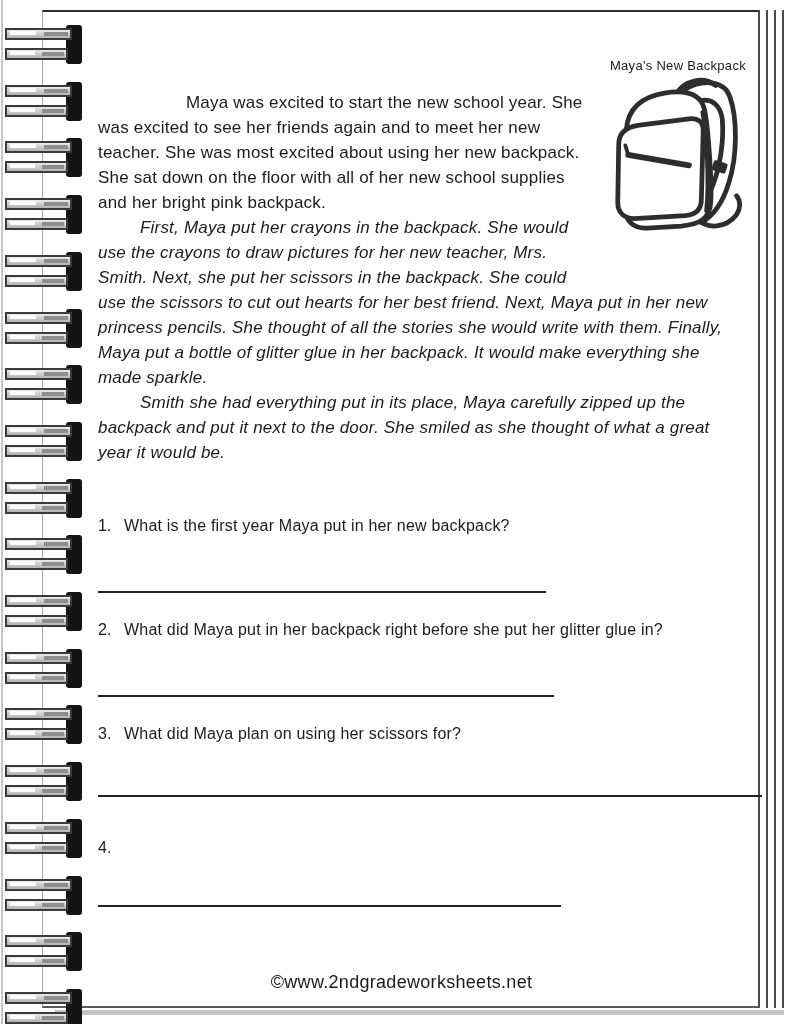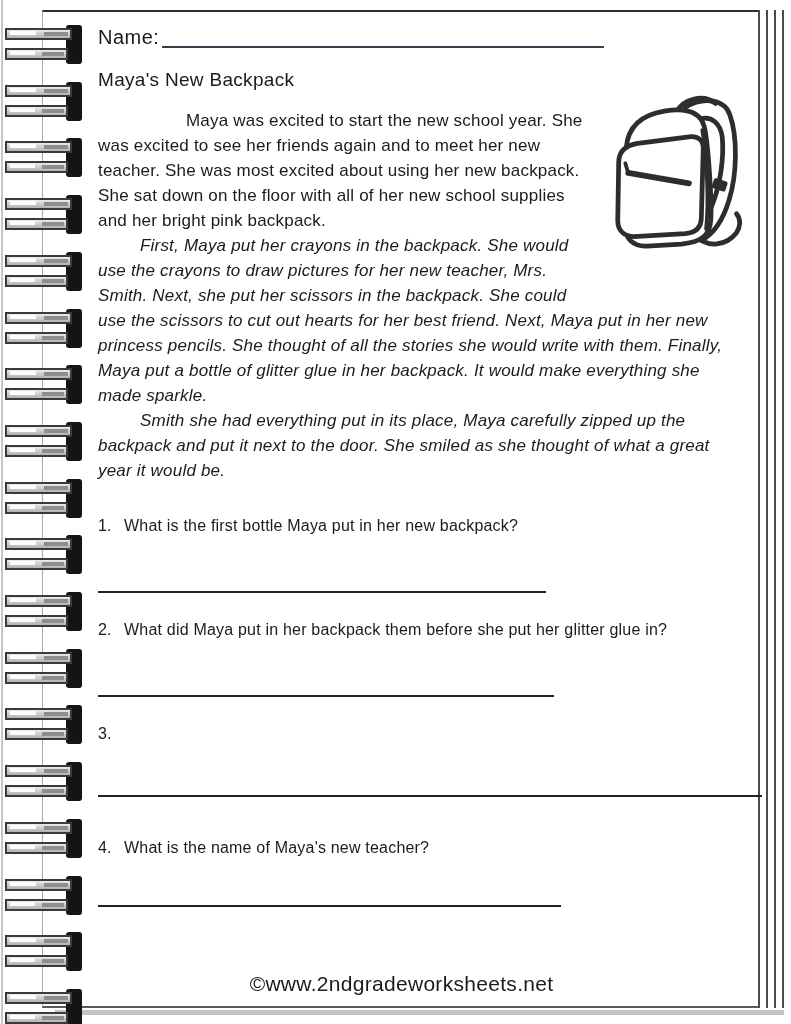--- a/index.html
+++ b/index.html
@@ -41,22 +41,22 @@
   }
 
   
   .name-row { font-size:20px; height:28px; white-space:nowrap; }
   .name-label { letter-spacing:.5px; }
   .name-line {
     display:inline-block; width:442px; height:20px; margin-left:3px;
     border-bottom:2px solid #3c3c4e; vertical-align:-4px;
   }
   .title {
-    margin:15px 0 0 0; text-align:left;
-    font-size:19px; font-weight:400; letter-spacing:.3px;
+    margin:32px 0 0 0; text-align:right;
+    font-size:13px; font-weight:400; letter-spacing:.3px;
   }
 
   
   .story { margin-top:17px; font-size:17px; line-height:25px; letter-spacing:.2px; }
   .story p { margin:0; }
   .story p.p1 { text-indent:88px; }
   .story p.p2, .story p.p3 { text-indent:42px;font-style:italic; }
   .backpack-float {
     float:right; width:152px; height:190px;
     margin:-20px 0 18px 10px;
@@ -72,21 +72,21 @@
   .q2 { margin-top:28px; }
   .al-2 { margin-top:56px; width:456px; }
   .q3 { margin-top:28px; }
   .al-3 { margin-top:52px; width:calc(100% + 16px); }
   .q4 { margin-top:42px; }
   .al-4 { margin-top:48px; width:463px; }
 
   
   .footer {
     position:absolute; left:0; right:0; top:960px;
-    text-align:center; font-size:21px; letter-spacing:.3px;
+    text-align:center; font-size:18px; letter-spacing:.3px;
   }
 
   
   .binding { position:absolute; left:0; top:0; width:92px; height:1024px; }
   .comb { position:absolute; left:5px; width:77px; height:33px; }
   .comb .bracket {
     position:absolute; right:0; top:-3px; height:39px; width:16px;
     background:#141414; border-radius:3px;
   }
   .comb .bar {
@@ -107,23 +107,20 @@
 <body>
 
 <div class="canvas">
 
   <div class="sheet">
     <div class="page-stack"></div>
     <div class="bottom-shadow"></div>
 
     <div class="content">
 
-      <div class="name-row">
-        <span class="name-label">Name:</span><span class="name-line"></span>
-      </div>
 
       <h1 class="title">Maya's New Backpack</h1>
 
       <div class="story">
         <div class="backpack-float">
           <svg viewBox="0 0 160 165">
             <g fill="none" stroke="#2d2d2d" stroke-width="5" stroke-linecap="round" stroke-linejoin="round">
 
               <path d="M86,22 C94,6 116,2 128,12"></path>
 
@@ -148,38 +145,38 @@
         </div>
         <p class="p1">Maya was excited to start the new school year.  She was excited to see her friends again and to meet her new teacher.  She was most excited about using her new backpack.  She sat down on the floor with all of her new school supplies and her bright pink backpack.</p>
         <p class="p2">First, Maya put her crayons in the backpack.  She would use the crayons to draw pictures for her new teacher, Mrs. Smith.  Next, she put her scissors in the backpack.  She could use the scissors to cut out hearts for her best friend.  Next, Maya put in her new princess pencils.  She thought of all the stories she would write with them.  Finally, Maya put a bottle of glitter glue in her backpack.  It would make everything she made sparkle.</p>
         <p class="p3">Smith she had everything put in its place, Maya carefully zipped up the backpack and put it next to the door.  She smiled as she thought of what a great year it would be.</p>
       </div>
 
       <div class="questions">
 
         <div class="q-row q1">
           <span class="q-num">1.</span>
-          <span class="q-text">What is the first bottle Maya put in her new backpack?</span>
+          <span class="q-text">What is the first year Maya put in her new backpack?</span>
         </div>
         <div class="answer-line al-1"></div>
 
         <div class="q-row q2">
           <span class="q-num">2.</span>
-          <span class="q-text">What did Maya put in her backpack them before she put her glitter glue in?</span>
+          <span class="q-text">What did Maya put in her backpack right before she put her glitter glue in?</span>
         </div>
         <div class="answer-line al-2"></div>
 
         <div class="q-row q3">
           <span class="q-num">3.</span>
+          <span class="q-text">What did Maya plan on using her scissors for?</span>
         </div>
         <div class="answer-line al-3"></div>
 
         <div class="q-row q4">
           <span class="q-num">4.</span>
-          <span class="q-text">What is the name of Maya's new teacher?</span>
         </div>
         <div class="answer-line al-4"></div>
 
       </div>
 
       <div class="footer">©www.2ndgradeworksheets.net</div>
 
     </div>
   </div>
 

